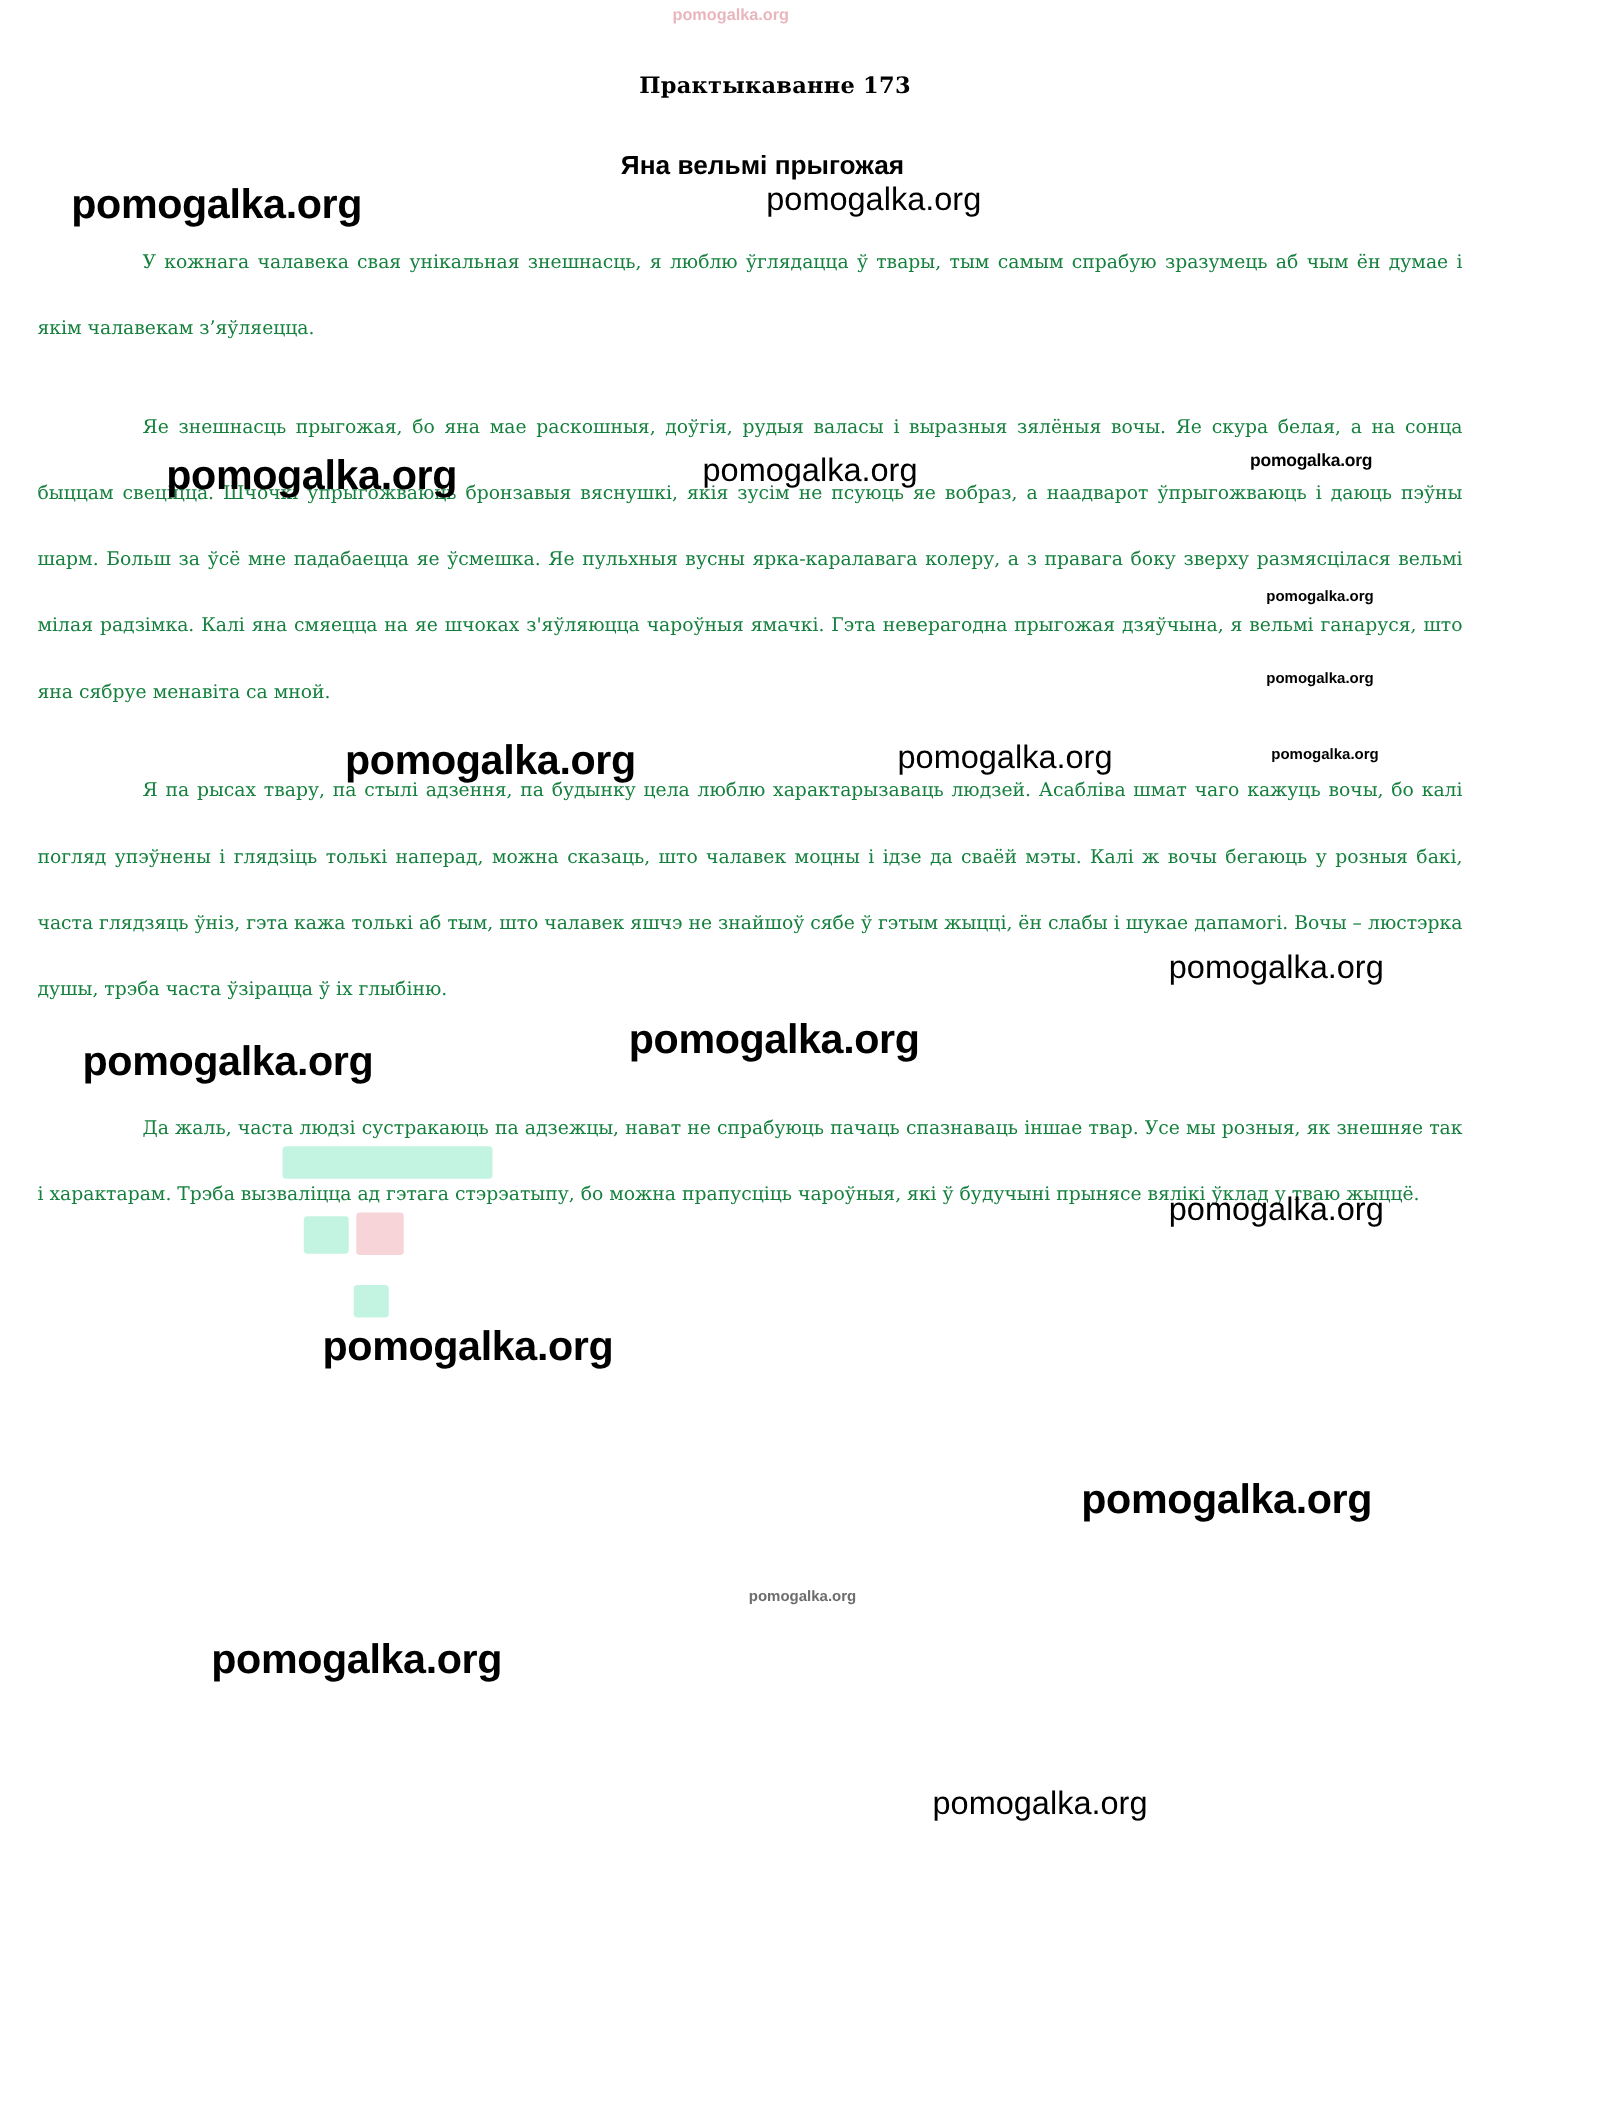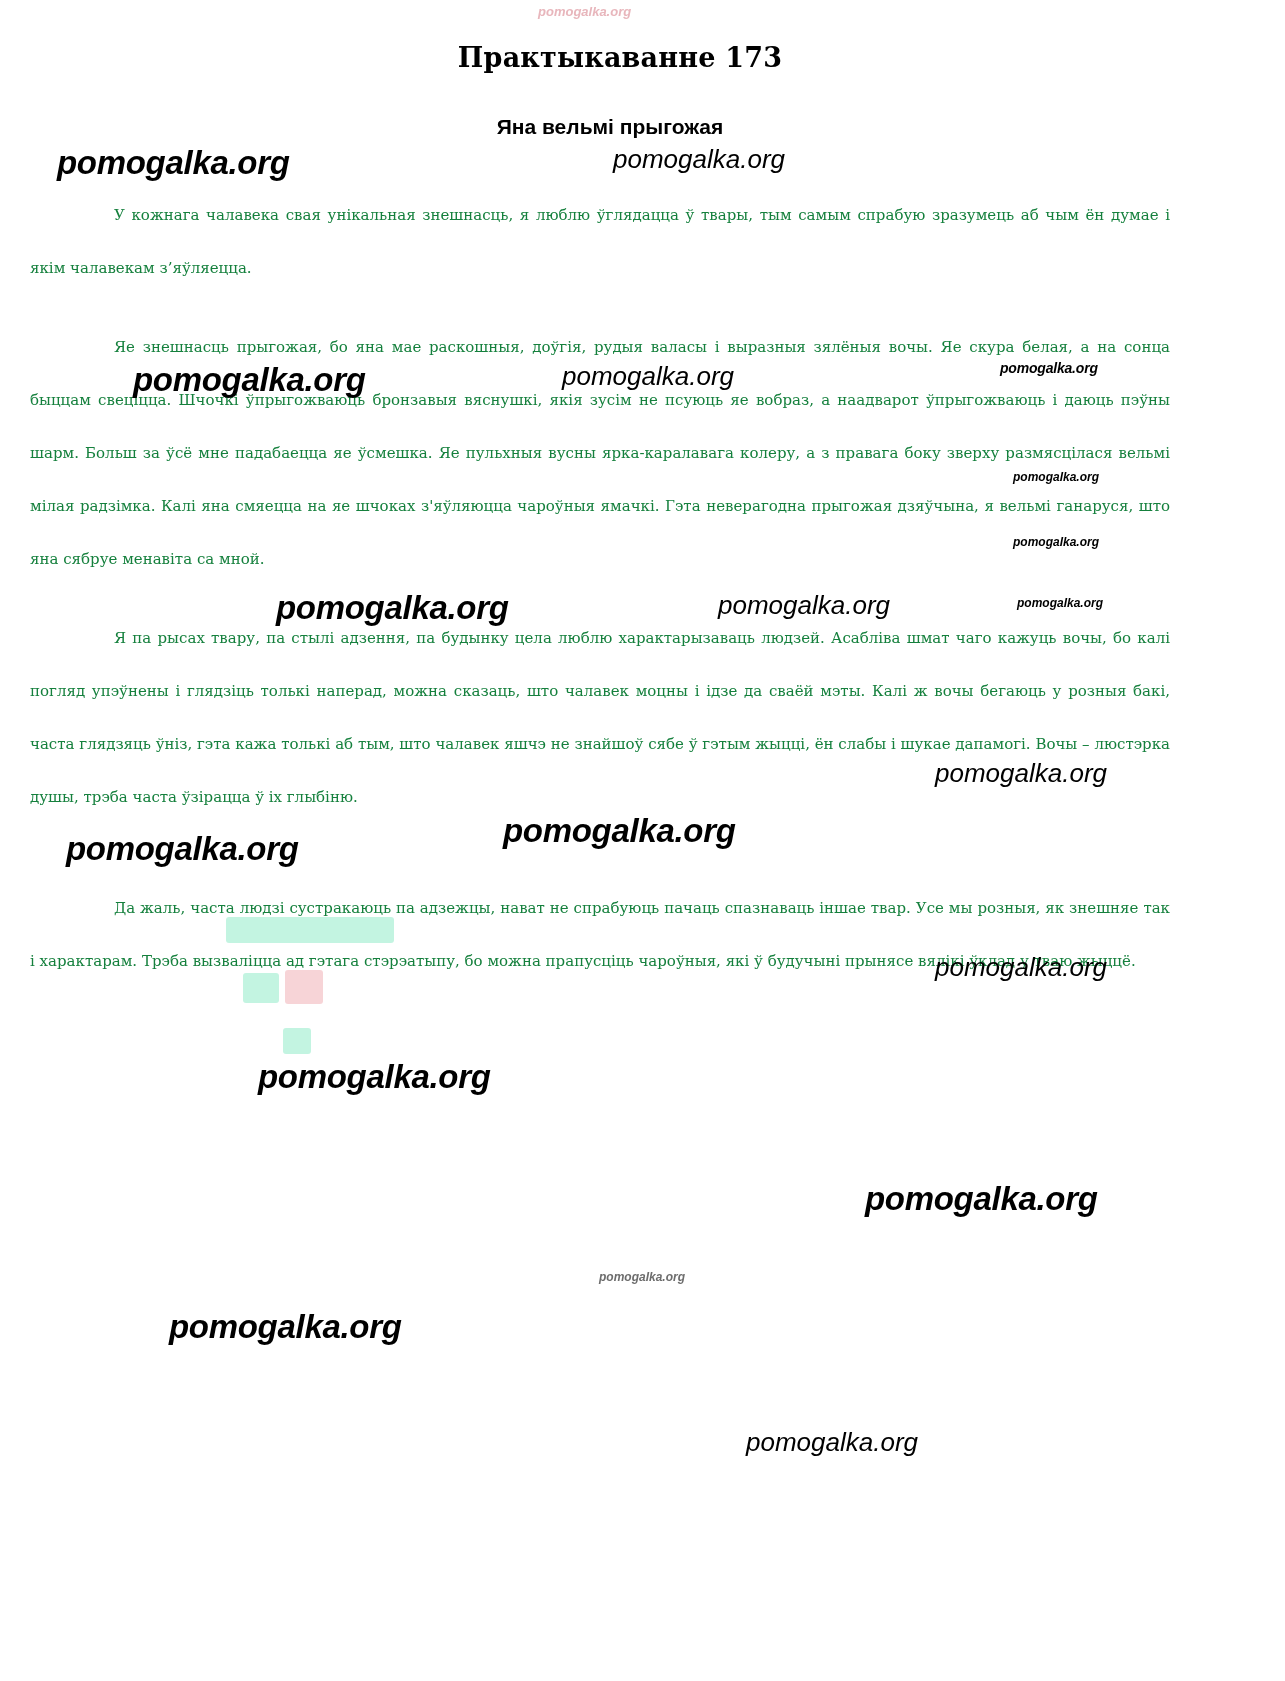--- a/index.html
+++ b/index.html
@@ -28,32 +28,32 @@
     position: absolute;
     left: 30px;
     top: 30px;
     width: 1140px;
   }
 
   .exercise-title {
     text-align: center;
     font-family: "DejaVu Serif", serif;
     font-weight: bold;
-    font-size: 27px;
+    font-size: 18px;
     letter-spacing: 0.2px;
-    margin: 12px 0 0 0;
+    margin: 28px 0 0 0;
     padding-left: 40px;
   }
 
   .subtitle {
     text-align: center;
     font-family: "Liberation Sans", sans-serif;
     font-weight: bold;
     font-size: 21px;
-    margin: 42px 0 12px 0;
+    margin: 42px 0 0 0;
     padding-left: 20px;
   }
 
   .para {
     font-family: "DejaVu Serif", serif;
     font-size: 15px;
     line-height: 53px;
     text-align: justify;
     text-justify: inter-word;
     margin: 0;
@@ -82,21 +82,20 @@
     opacity: 0.85;
   }
 
   
   .wm {
     position: absolute;
     font-family: "Liberation Sans", sans-serif;
     color: #000000;
     white-space: nowrap;
     pointer-events: none;
-    font-style: italic;
   }
   .wm.big {
     font-size: 33px;
     font-weight: bold;
     letter-spacing: -0.3px;
   }
   .wm.mid {
     font-size: 26px;
     font-weight: normal;
     letter-spacing: 0px;

